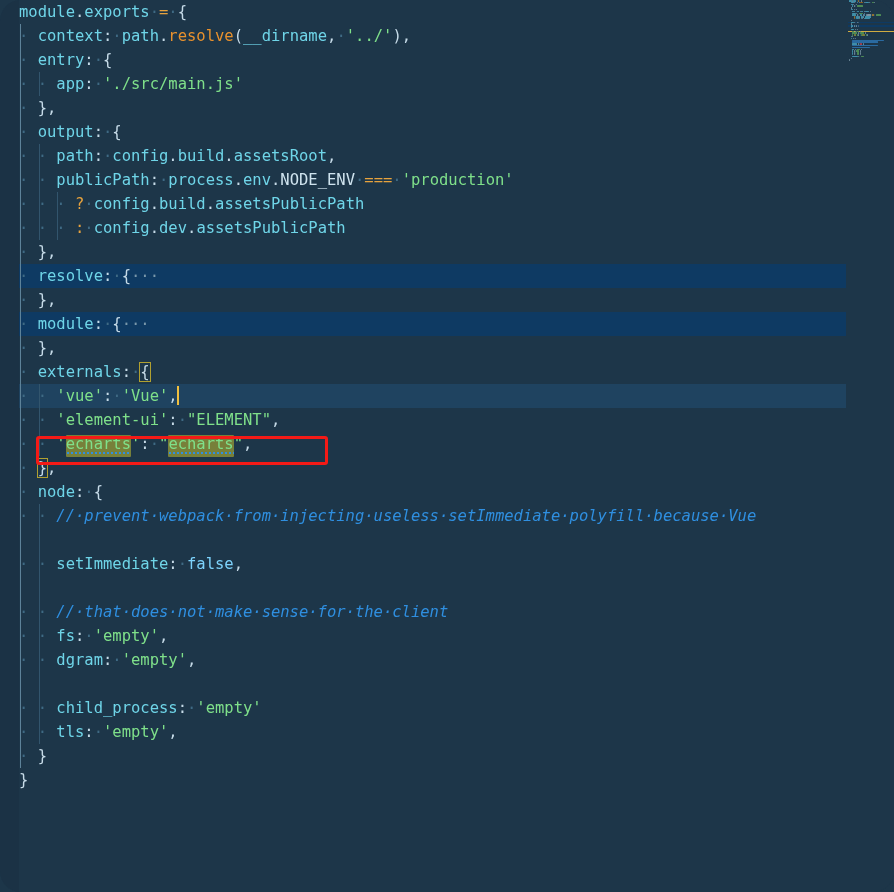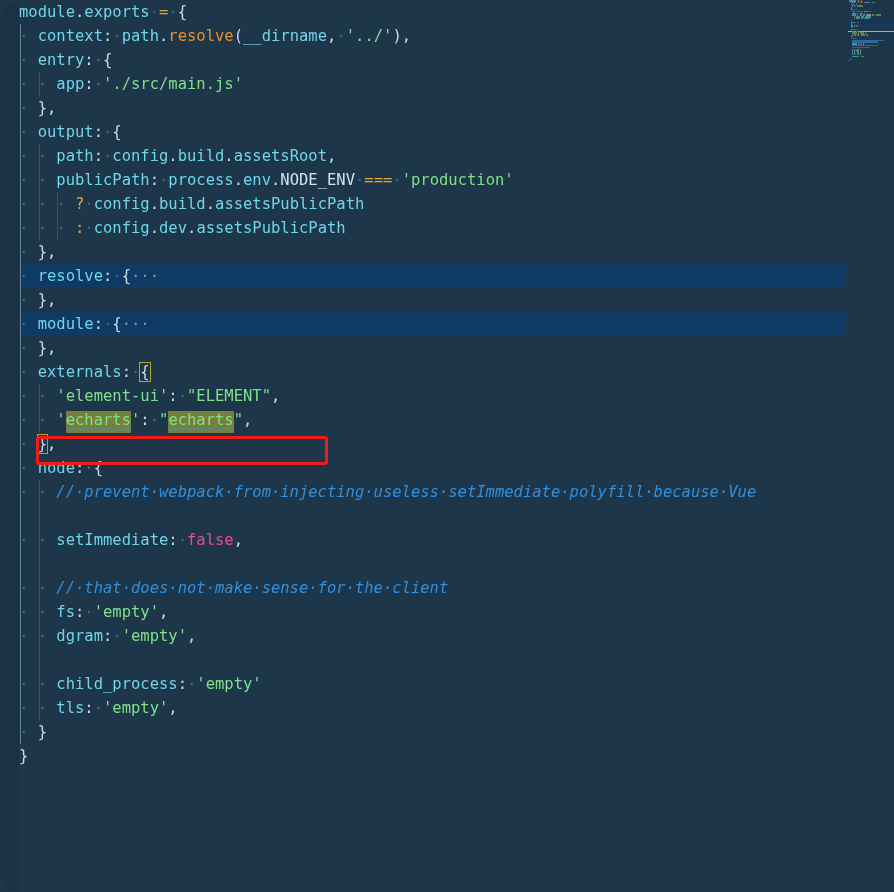--- a/index.html
+++ b/index.html
@@ -48,21 +48,21 @@
     font-family:"DejaVu Sans","Liberation Sans",sans-serif;
   }
 
   
   .prop{color:#6fd5e8;}          
   .punc{color:#c6dbe8;}          
   .op{color:#e8a33d;}            
   .str{color:#7fe08a;}           
   .fn{color:#e8912d;}            
   .ident{color:#6fd5e8;}         
-  .kw{color:#ec4899;}            
+  .kw{color:#7dd3fc;}            
   .com{color:#2f8fe0;font-style:italic;}  
   .white{color:#cfe3ee;}
   .dot{color:#3f6a84;}           
   .fold-ell{color:#7a98ab;}
 
   
   .ig{
     position:absolute;top:0;width:1px;height:24px;background:#32556d;z-index:2;
   }
   .ig.active{background:#5d8299;}
@@ -121,20 +121,21 @@
       <div class="line"><div class="ig active" style="left: 20px;"></div><div class="ig" style="left: 38.64px;"></div><span class="txt"><span class="dot">· · </span><span class="prop">path</span><span class="punc">:</span><span class="dot">·</span><span class="ident">config</span><span class="punc">.</span><span class="ident">build</span><span class="punc">.</span><span class="ident">assetsRoot</span><span class="punc">,</span></span></div>
       <div class="line"><div class="ig active" style="left: 20px;"></div><div class="ig" style="left: 38.64px;"></div><span class="txt"><span class="dot">· · </span><span class="prop">publicPath</span><span class="punc">:</span><span class="dot">·</span><span class="ident">process</span><span class="punc">.</span><span class="ident">env</span><span class="punc">.</span><span class="white">NODE_ENV</span><span class="dot">·</span><span class="op">===</span><span class="dot">·</span><span class="str">'production'</span></span></div>
       <div class="line"><div class="ig active" style="left: 20px;"></div><div class="ig" style="left: 38.64px;"></div><div class="ig" style="left: 57.28px;"></div><span class="txt"><span class="dot">· · · </span><span class="op">?</span><span class="dot">·</span><span class="ident">config</span><span class="punc">.</span><span class="ident">build</span><span class="punc">.</span><span class="ident">assetsPublicPath</span></span></div>
       <div class="line"><div class="ig active" style="left: 20px;"></div><div class="ig" style="left: 38.64px;"></div><div class="ig" style="left: 57.28px;"></div><span class="txt"><span class="dot">· · · </span><span class="op">:</span><span class="dot">·</span><span class="ident">config</span><span class="punc">.</span><span class="ident">dev</span><span class="punc">.</span><span class="ident">assetsPublicPath</span></span></div>
       <div class="line"><div class="ig active" style="left: 20px;"></div><span class="txt"><span class="dot">· </span><span class="punc">},</span></span></div>
       <div class="line"><div class="band folded"></div><div class="ig active" style="left: 20px;"></div><div class="chev">❯</div><span class="txt"><span class="dot">· </span><span class="prop">resolve</span><span class="punc">:</span><span class="dot">·</span><span class="punc">{</span><span class="fold-ell">···</span></span></div>
       <div class="line"><div class="ig active" style="left: 20px;"></div><span class="txt"><span class="dot">· </span><span class="punc">},</span></span></div>
       <div class="line"><div class="band folded"></div><div class="ig active" style="left: 20px;"></div><div class="chev">❯</div><span class="txt"><span class="dot">· </span><span class="prop">module</span><span class="punc">:</span><span class="dot">·</span><span class="punc">{</span><span class="fold-ell">···</span></span></div>
       <div class="line"><div class="ig active" style="left: 20px;"></div><span class="txt"><span class="dot">· </span><span class="punc">},</span></span></div>
       <div class="line"><div class="ig active" style="left: 20px;"></div><span class="txt"><span class="dot">· </span><span class="prop">externals</span><span class="punc">:</span><span class="dot">·</span><span class="punc bm">{</span></span></div>
+      <div class="line"><div class="band current"></div><div class="ig active" style="left: 20px;"></div><div class="ig" style="left: 38.64px;"></div><span class="txt"><span class="dot">· · </span><span class="str">'vue'</span><span class="punc">:</span><span class="dot">·</span><span class="str">'Vue'</span><span class="punc">,</span><span class="caret"></span></span></div>
       <div class="line"><div class="ig active" style="left: 20px;"></div><div class="ig" style="left: 38.64px;"></div><span class="txt"><span class="dot">· · </span><span class="str">'element-ui'</span><span class="punc">:</span><span class="dot">·</span><span class="str">"ELEMENT"</span><span class="punc">,</span></span></div>
       <div class="line"><div class="ig active" style="left: 20px;"></div><div class="ig" style="left: 38.64px;"></div><span class="txt"><span class="dot">· · </span><span class="str">'</span><span class="str occ sq">echarts</span><span class="str">'</span><span class="punc">:</span><span class="dot">·</span><span class="str">"</span><span class="str occ sq">echarts</span><span class="str">"</span><span class="punc">,</span></span></div>
       <div class="line"><div class="ig active" style="left: 20px;"></div><span class="txt"><span class="dot">· </span><span class="punc bm">}</span><span class="punc">,</span></span></div>
       <div class="line"><div class="ig active" style="left: 20px;"></div><span class="txt"><span class="dot">· </span><span class="prop">node</span><span class="punc">:</span><span class="dot">·</span><span class="punc">{</span></span></div>
       <div class="line"><div class="ig active" style="left: 20px;"></div><div class="ig" style="left: 38.64px;"></div><span class="txt"><span class="dot">· · </span><span class="com">//·prevent·webpack·from·injecting·useless·setImmediate·polyfill·because·Vue</span></span></div>
       <div class="line"><div class="ig active" style="left: 20px;"></div><div class="ig" style="left: 38.64px;"></div></div>
       <div class="line"><div class="ig active" style="left: 20px;"></div><div class="ig" style="left: 38.64px;"></div><span class="txt"><span class="dot">· · </span><span class="prop">setImmediate</span><span class="punc">:</span><span class="dot">·</span><span class="kw">false</span><span class="punc">,</span></span></div>
       <div class="line"><div class="ig active" style="left: 20px;"></div><div class="ig" style="left: 38.64px;"></div></div>
       <div class="line"><div class="ig active" style="left: 20px;"></div><div class="ig" style="left: 38.64px;"></div><span class="txt"><span class="dot">· · </span><span class="com">//·that·does·not·make·sense·for·the·client</span></span></div>
       <div class="line"><div class="ig active" style="left: 20px;"></div><div class="ig" style="left: 38.64px;"></div><span class="txt"><span class="dot">· · </span><span class="prop">fs</span><span class="punc">:</span><span class="dot">·</span><span class="str">'empty'</span><span class="punc">,</span></span></div>

